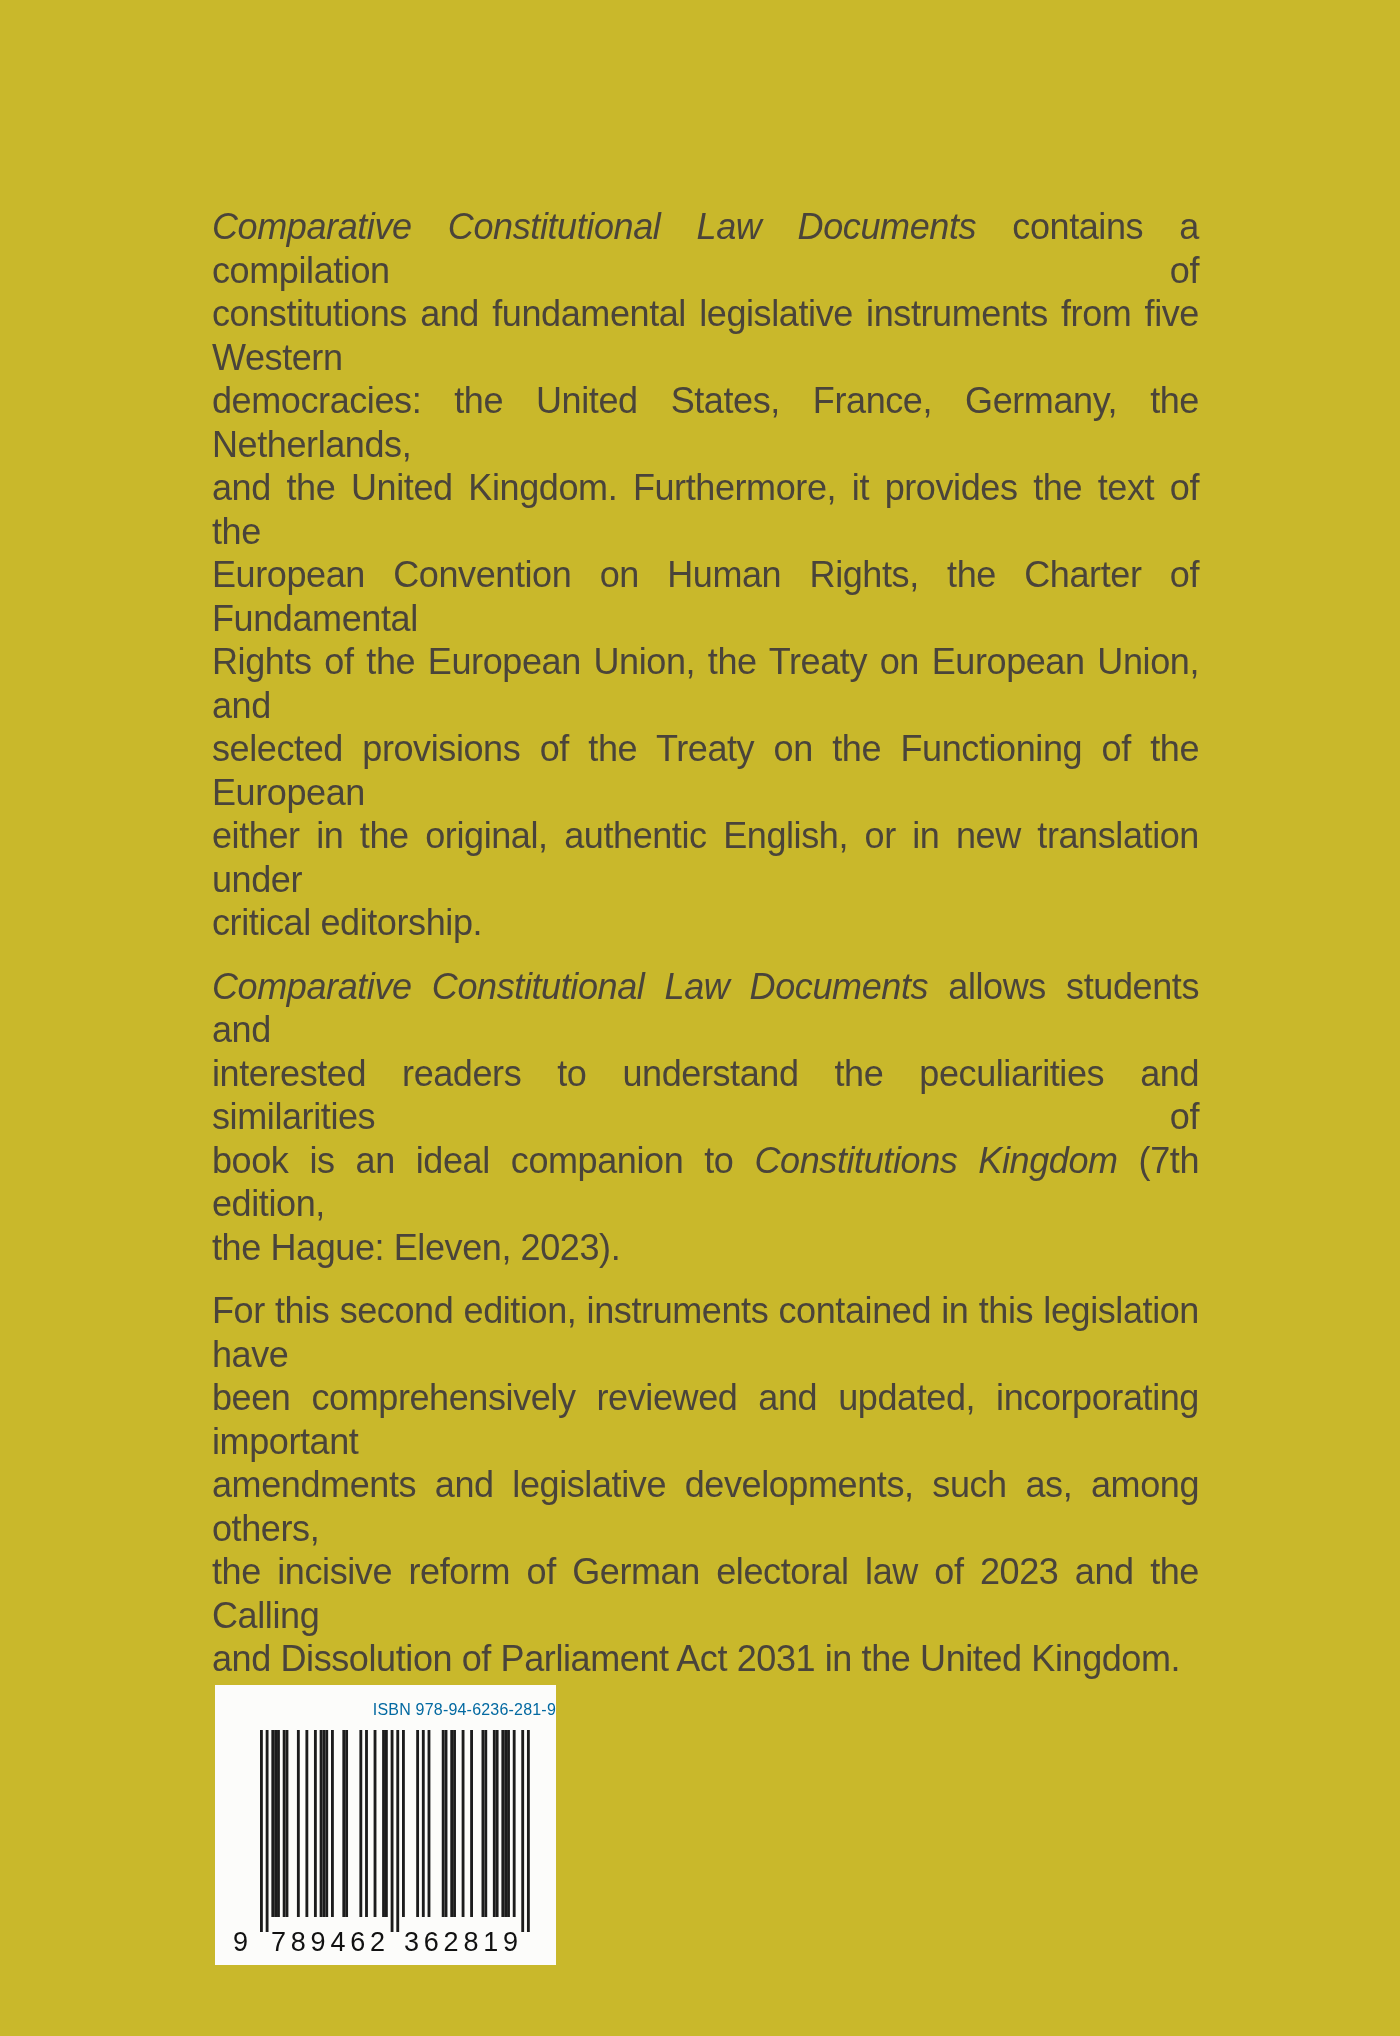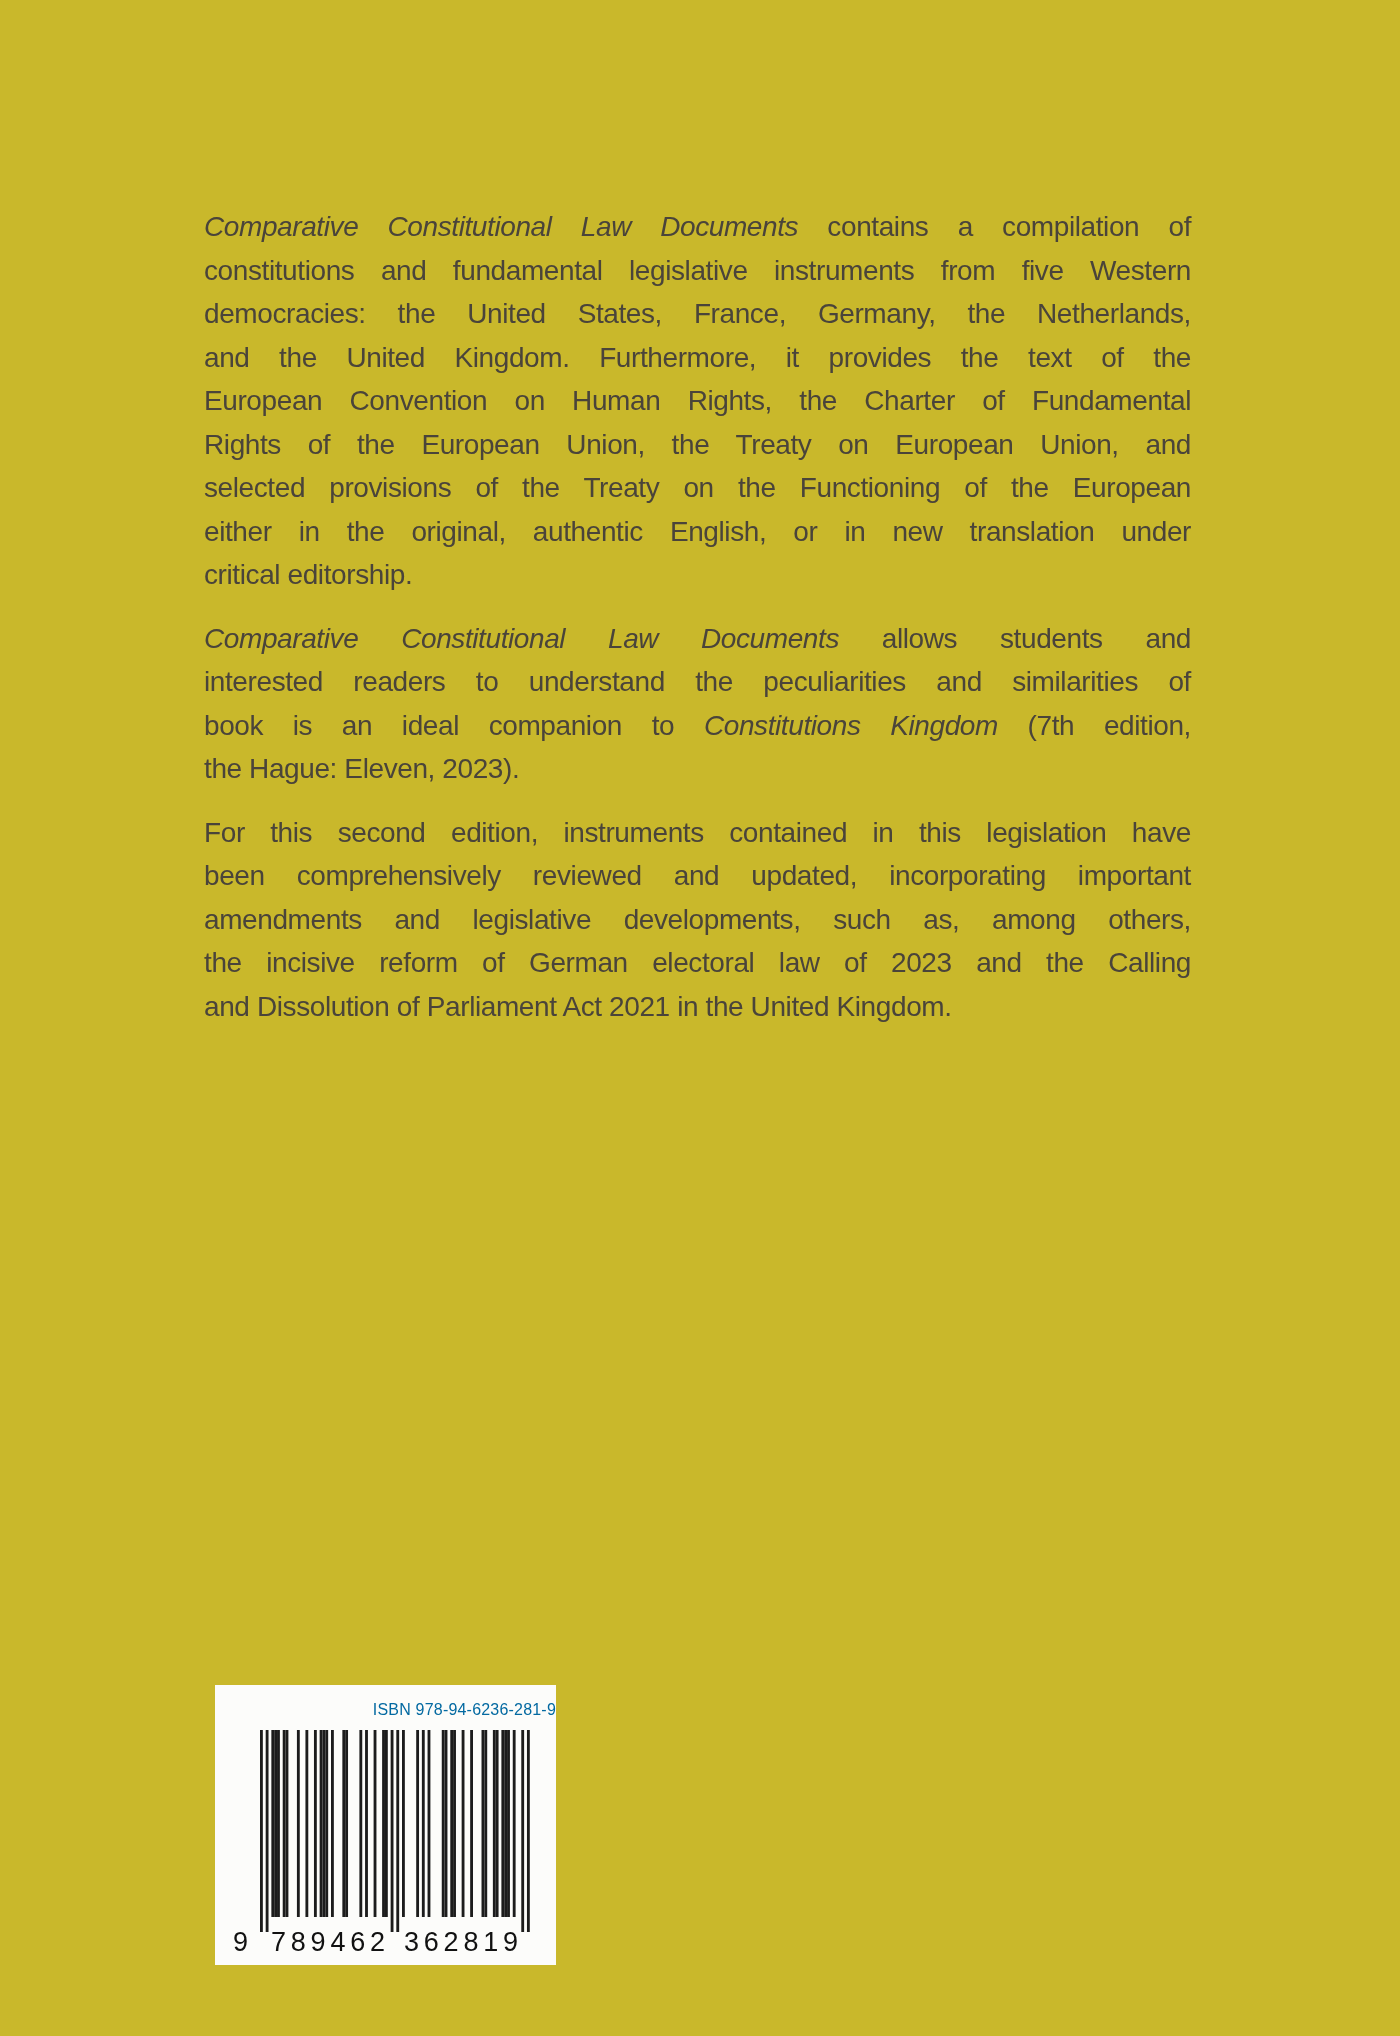--- a/index.html
+++ b/index.html
@@ -5,23 +5,23 @@
   html,body{margin:0;padding:0;background:#8a7d20;}
   .cover{
     position:relative;
     width:1400px;height:2036px;
     background:#c9b82b;
     overflow:hidden;
     font-family:"Liberation Sans", sans-serif;
   }
   .text-block{
     position:absolute;
-    left:204px;top:205px;width:987px;
+    left:212px;top:205px;width:987px;
     color:#4a443a;
-    font-size:28px;
+    font-size:36px;
     letter-spacing:-0.4px;
     line-height:43.5px;
   }
   .paragraph + .paragraph{margin-top:20px;}
   .line{
     text-align:justify;
     text-align-last:justify;
     white-space:normal;
   }
   .line.last{
@@ -65,21 +65,21 @@
         <div class="line"><span class="it">Comparative Constitutional Law Documents</span><span> allows students and</span></div>
         <div class="line"><span>interested readers to understand the peculiarities and similarities of</span></div>
         <div class="line"><span>book is an ideal companion to </span><span class="it">Constitutions Kingdom</span><span> (7th edition,</span></div>
         <div class="line last"><span>the Hague: Eleven, 2023).</span></div>
       </div>
       <div class="paragraph">
         <div class="line"><span>For this second edition, instruments contained in this legislation have</span></div>
         <div class="line"><span>been comprehensively reviewed and updated, incorporating important</span></div>
         <div class="line"><span>amendments and legislative developments, such as, among others,</span></div>
         <div class="line"><span>the incisive reform of German electoral law of 2023 and the Calling</span></div>
-        <div class="line last"><span>and Dissolution of Parliament Act 2021 in the United Kingdom.</span></div>
+        <div class="line last"><span>and Dissolution of Parliament Act 2031 in the United Kingdom.</span></div>
       </div>
     </div>
 
   <div class="isbn-box" style="background: rgb(252, 252, 250);">
     <svg class="barcode-svg" width="341" height="280" viewBox="0 0 341 280">
         <rect x="45.00" y="45" width="2.84" height="202" fill="#1c1c1c"></rect>
         <rect x="50.68" y="45" width="2.84" height="202" fill="#1c1c1c"></rect>
         <rect x="56.36" y="45" width="2.84" height="187" fill="#1c1c1c"></rect>
         <rect x="59.20" y="45" width="2.84" height="187" fill="#1c1c1c"></rect>
         <rect x="62.04" y="45" width="2.84" height="187" fill="#1c1c1c"></rect>

